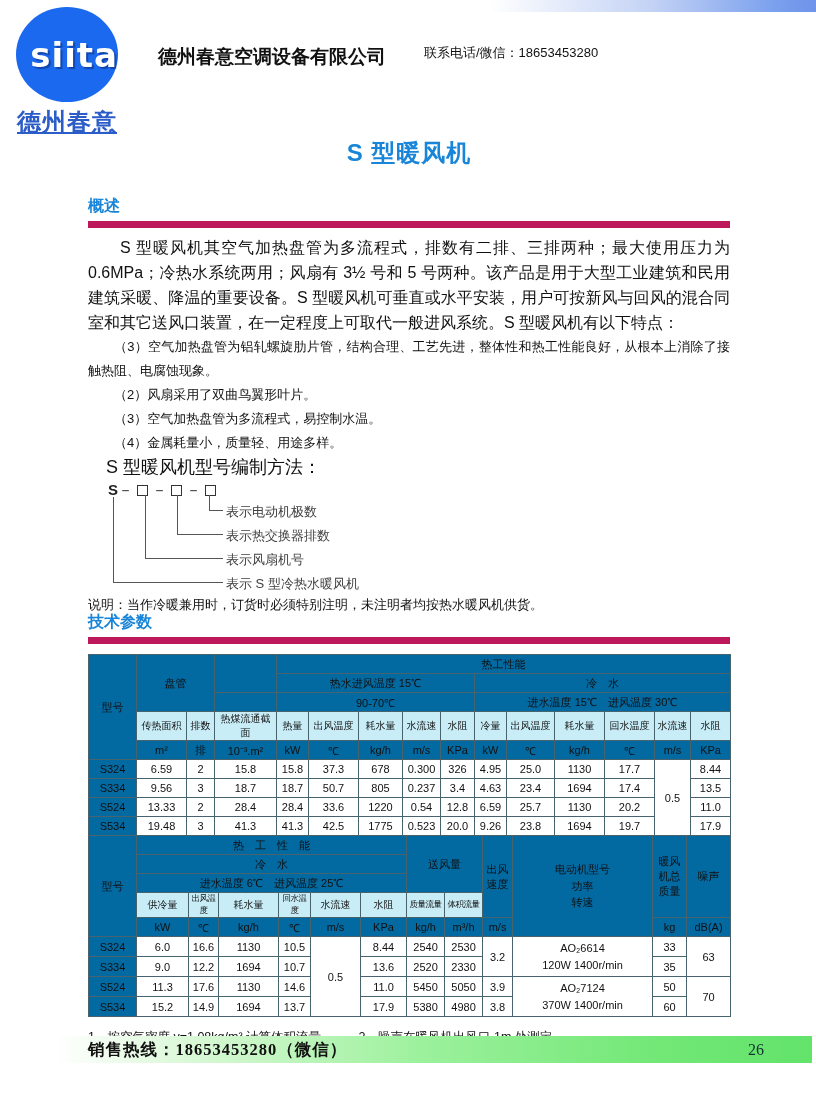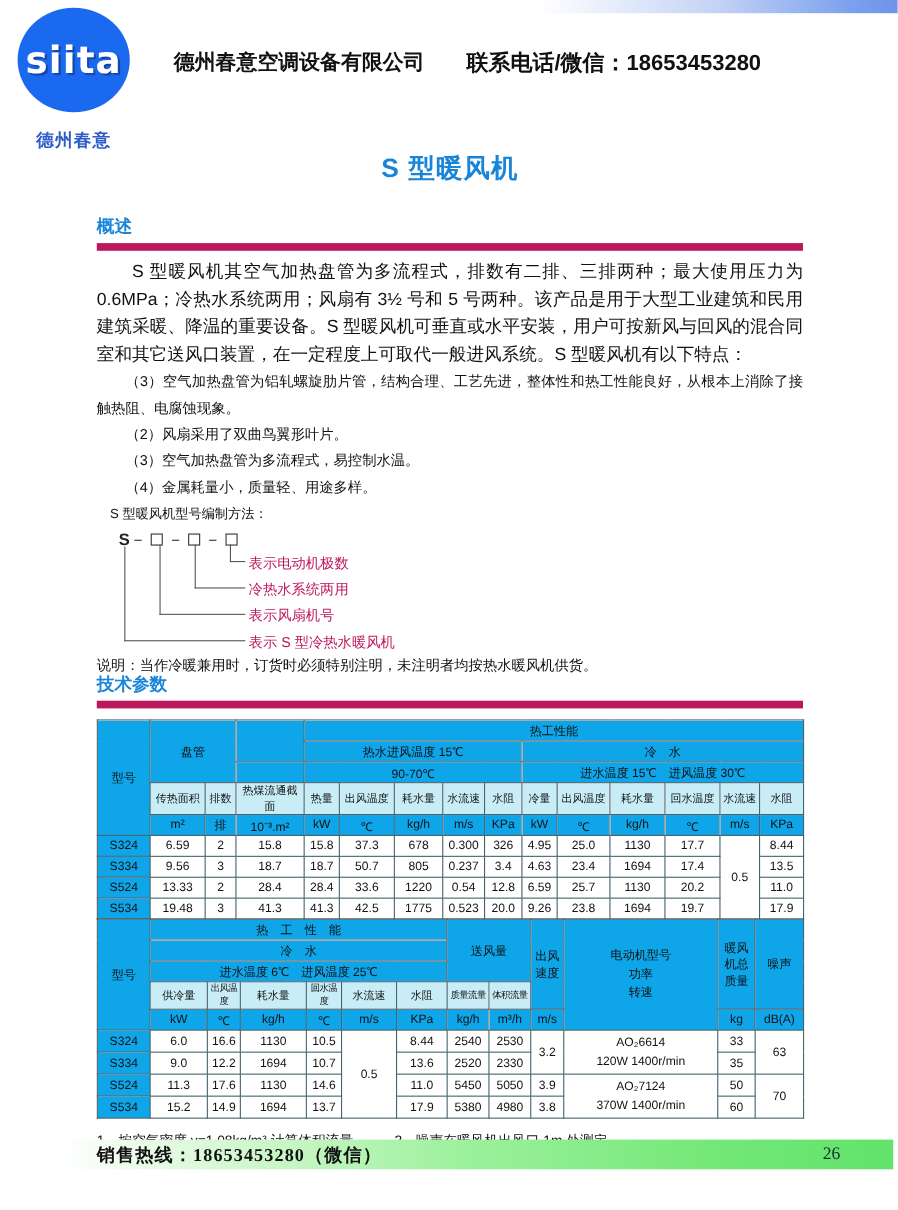--- a/index.html
+++ b/index.html
@@ -10,67 +10,67 @@
     font-family:"Liberation Sans", sans-serif;
   }
   .top-strip{
     position:absolute; top:0; left:0; width:816px; height:12px;
     background:linear-gradient(90deg,#ffffff 0%,#ffffff 60%,#c3d2f5 80%,#7aa0ee 95%,#6e93ea 100%);
   }
   
   .logo{ position:absolute; left:14px; top:7px; width:106px; text-align:center; }
   .logo-ellipse{
     width:102px; height:95px; background:#1b69ef; border-radius:50%;
-    display:flex; align-items:center; justify-content:center; margin:0 auto;
+    display:flex; align-items:center; justify-content:flex-end; margin:0 auto;
   }
   .logo-text{
     color:#ffffff; font-weight:bold; font-size:34px; letter-spacing:1px;
     font-family:"DejaVu Sans", sans-serif; text-shadow:2px 2px 1px rgba(0,0,40,0.35);
   }
-  .logo-caption{ color:#2b5cc8; font-weight:bold; font-size:16px; margin-top:16px; letter-spacing:1px; }
+  .logo-caption{ color:#2b5cc8; font-weight:bold; font-size:24px; margin-top:4px; letter-spacing:1px;text-decoration:underline; }
   .company{ position:absolute; left:158px; top:44px; font-size:19px; font-weight:bold; }
-  .contact{ position:absolute; left:424px; top:44px; font-size:20px; font-weight:bold;text-align:center; }
+  .contact{ position:absolute; left:424px; top:44px; font-size:13px; font-weight:normal;text-align:center; }
 
   .page-title{
     position:absolute; top:137px; left:88px; width:642px; text-align:center;
     color:#1885d8; font-size:24px; font-weight:bold; letter-spacing:1px;
   }
 
   .section{ position:absolute; left:88px; width:642px; }
   #sec-overview{ top:196px; }
   #sec-tech{ top:612px; }
   .section-heading{
     color:#1885d8; font-size:16px; font-weight:bold;
     padding-bottom:4px; border-bottom:7px solid #be185d;
   }
   .para{ font-size:16px; line-height:25px; text-indent:2em; margin-top:7px; text-align:justify; }
   .feature{ font-size:13px; line-height:24px; text-indent:2em; text-align:justify; }
-  .method{ font-size:12px; line-height:24px; text-indent:1em; }
+  .method{ font-size:18px; line-height:24px; text-indent:1em; }
 
   
   .diagram{ position:relative; height:112px; margin-top:2px; }
   .code-line{ position:absolute; left:20px; top:0; font-size:15px; font-weight:bold; color:#222; }
   .code-box{
     display:inline-block; width:11px; height:11px; border:1.5px solid #333;
     margin:0 4px; vertical-align:-1px; background:#fff;
   }
   .code-dash{ font-weight:normal; }
   .conn{ position:absolute; border-left:1px solid #555; border-bottom:1px solid #555; }
-  .dg-label{ position:absolute; left:138px; font-size:13px; color:#be185d; white-space:nowrap; }
+  .dg-label{ position:absolute; left:138px; font-size:13px; color:#404040; white-space:nowrap; }
   .example{ font-size:13px; line-height:24px; margin-top:2px; }
   .note{ font-size:13px; line-height:24px; }
 
   
   table{ border-collapse:collapse; table-layout:fixed; width:642px; margin-top:10px; }
   #tbl-cold{ margin-top:-1px; }
   td{
     border:1px solid #47636e; text-align:center; vertical-align:middle;
     font-size:11px; padding:0 1px; background:#ffffff; overflow:hidden;
   }
-  td.hd{ background:#0ea5e9; }
+  td.hd{ background:#0369a1; }
   td.lbl{ background:#c9edf7; font-size:10px; }
   td.tight{ font-size:8.5px; letter-spacing:-0.5px; }
   td.pre{ white-space:pre-line; line-height:1.5; }
   #tbl-hot tr{ height:19px; }
   #tbl-cold tr{ height:19px; }
   #tbl-cold tr.dr{ height:20px; }
   .footnote{ font-size:12.5px; margin-top:12px; }
 
   
   .hotline-bar{
@@ -109,21 +109,21 @@
 
   <div class="diagram">
     <div class="code-line">
       <span>S</span><span class="code-dash">－</span><span class="code-box"></span><span class="code-dash">－</span><span class="code-box"></span><span class="code-dash">－</span><span class="code-box"></span>
     </div>
     <div class="conn" style="left:121px; top:14px; width:14px; height:16px;"></div>
     <div class="conn" style="left:89px;  top:14px; width:46px; height:40px;"></div>
     <div class="conn" style="left:57px;  top:14px; width:78px; height:64px;"></div>
     <div class="conn" style="left:25px;  top:16px; width:110px; height:86px;"></div>
     <div class="dg-label" style="top:22px;">表示电动机极数</div>
-    <div class="dg-label" style="top:46px;">冷热水系统两用</div>
+    <div class="dg-label" style="top:46px;">表示热交换器排数</div>
     <div class="dg-label" style="top:70px;">表示风扇机号</div>
     <div class="dg-label" style="top:94px;">表示 S 型冷热水暖风机</div>
   </div>
 
   <div class="note">说明：当作冷暖兼用时，订货时必须特别注明，未注明者均按热水暖风机供货。</div>
 </div>
 
 <div class="section" id="sec-tech">
   <div class="section-heading">技术参数</div>
 

